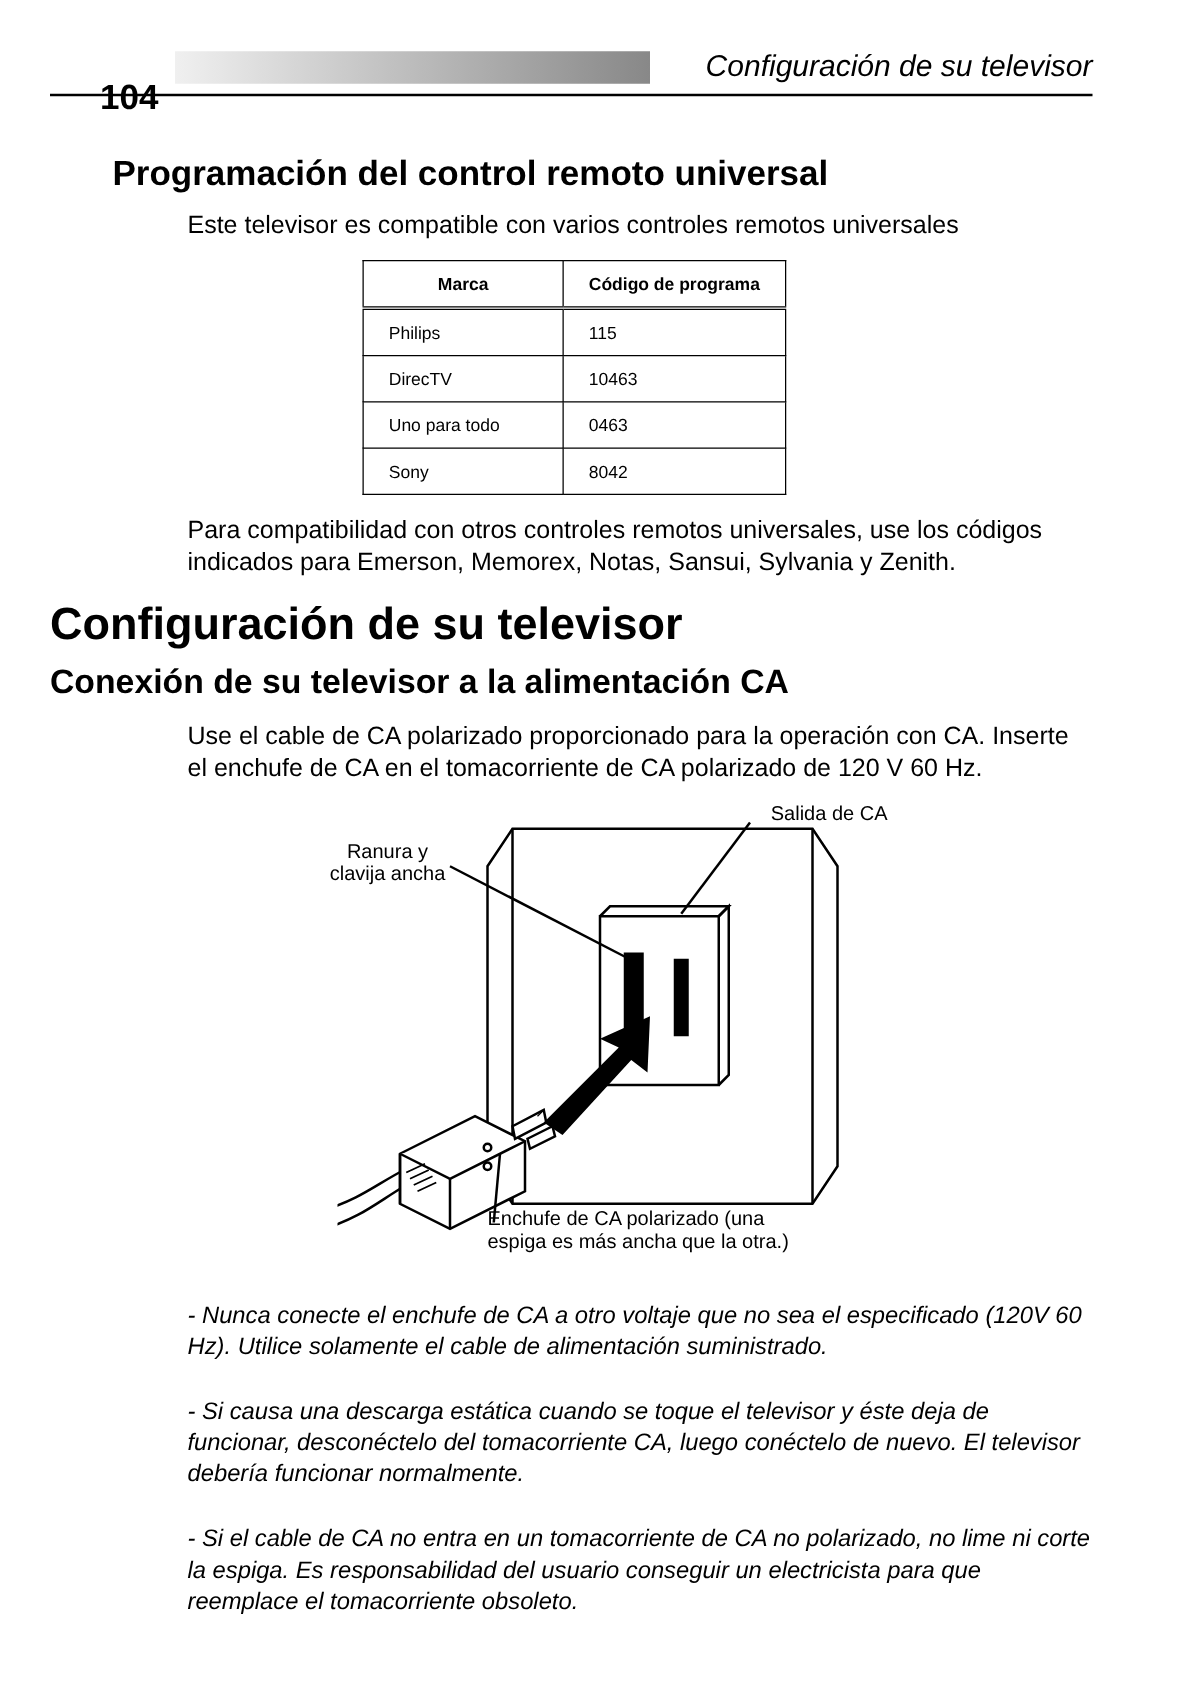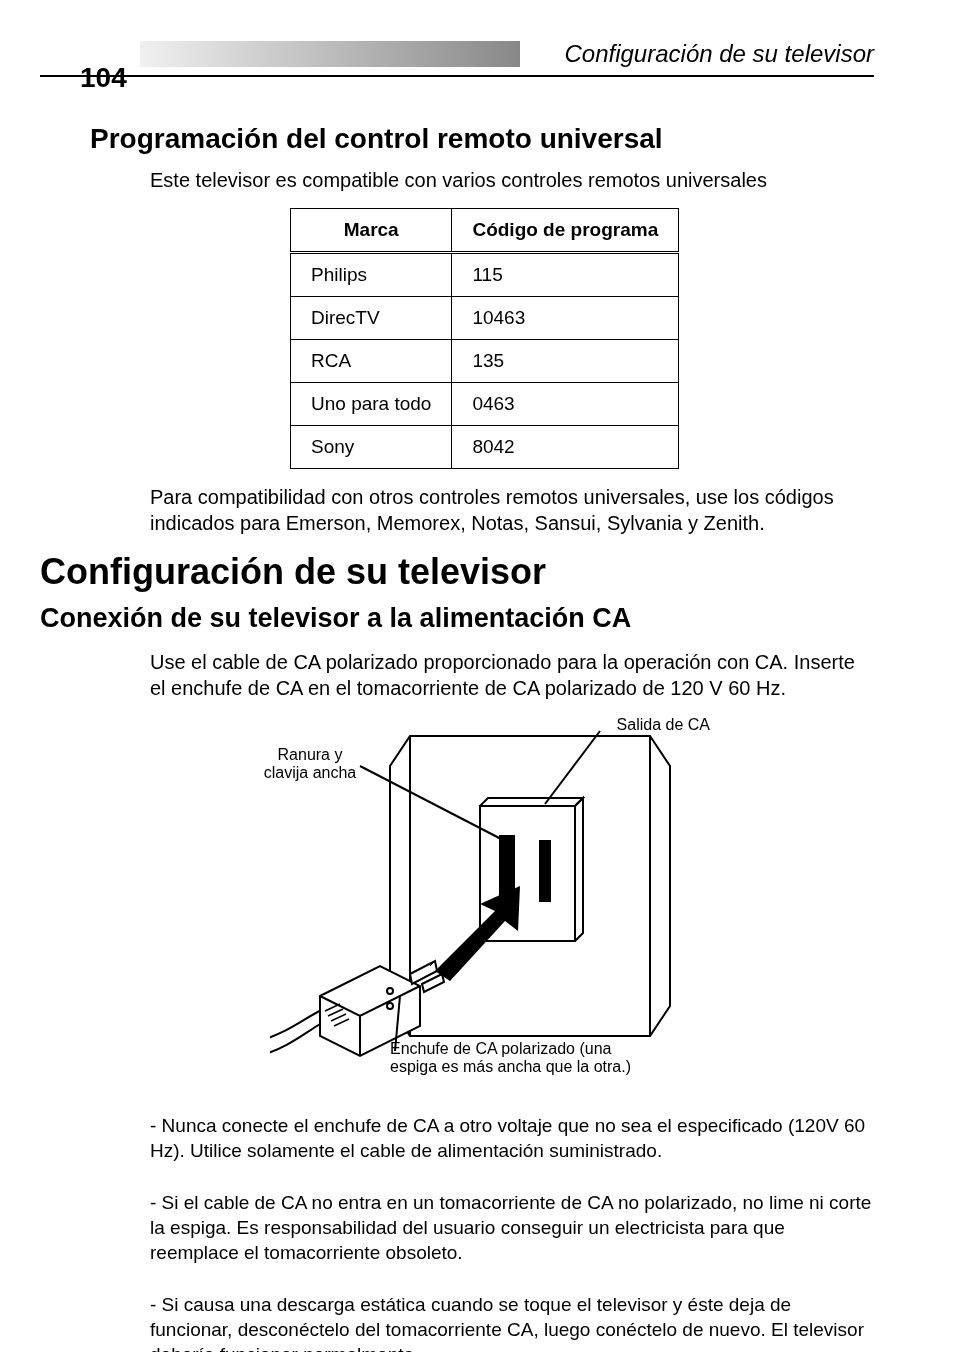--- a/index.html
+++ b/index.html
@@ -63,21 +63,21 @@
       font-stretch: condensed;
     }
     .code-table {
       margin-left: 200px;
       border-collapse: collapse;
       margin-bottom: 15px;
     }
     .code-table th, .code-table td {
       border: 1px solid #000;
       padding: 10px 20px;
-      font-size: 19px;
+      font-size: 14px;
       text-align: left;
     }
     .code-table th {
       font-weight: bold;
       text-align: center;
       border-bottom: 3px double #000;
     }
     .code-table th:first-child { min-width: 160px; }
     .code-table th:last-child { min-width: 150px; }
     .h1 {
@@ -108,20 +108,21 @@
     }
     .notes-heading {
       font-size: 19px;
       font-weight: bold;
       font-style: italic;
       margin-left: 100px;
       margin-bottom: 5px;
     }
     .notes-text {
       font-size: 19px;
+      font-style: italic;
       margin-left: 60px;
       line-height: 1.3;
       font-stretch: condensed;
       margin-top: 28px;
     }
   </style>
 </head>
 <body>
 
 <div class="header">
@@ -146,24 +147,20 @@
     <tbody>
       <tr>
         <td>Philips</td>
         <td>115</td>
       </tr>
       <tr>
         <td>DirecTV</td>
         <td>10463</td>
       </tr>
       <tr>
-        <td>RCA</td>
-        <td>135</td>
-      </tr>
-      <tr>
         <td>Uno para todo</td>
         <td>0463</td>
       </tr>
       <tr>
         <td>Sony</td>
         <td>8042</td>
       </tr>
     </tbody>
   </table>
 
@@ -215,16 +212,16 @@
         <path d="M 125 335 L 130 280" fill="none"></path>
       </g>
 
       <g fill="#000">
         <path d="M 165 255 L 225 195 L 210 188 L 250 170 L 248 215 L 235 205 L 180 265 Z"></path>
       </g>
     </svg>
   </div>
 
   <div class="notes-text">- Nunca conecte el enchufe de CA a otro voltaje que no sea el especificado (120V 60 Hz). Utilice solamente el cable de alimentación suministrado.</div>
+  <div class="notes-text">- Si causa una descarga estática cuando se toque el televisor y éste deja de funcionar, desconéctelo del tomacorriente CA, luego conéctelo de nuevo. El televisor debería funcionar normalmente.</div>
   <div class="notes-text">- Si el cable de CA no entra en un tomacorriente de CA no polarizado, no lime ni corte la espiga. Es responsabilidad del usuario conseguir un electricista para que reemplace el tomacorriente obsoleto.</div>
-  <div class="notes-text">- Si causa una descarga estática cuando se toque el televisor y éste deja de funcionar, desconéctelo del tomacorriente CA, luego conéctelo de nuevo. El televisor debería funcionar normalmente.</div>
 
 </div>
 
 </body></html>

